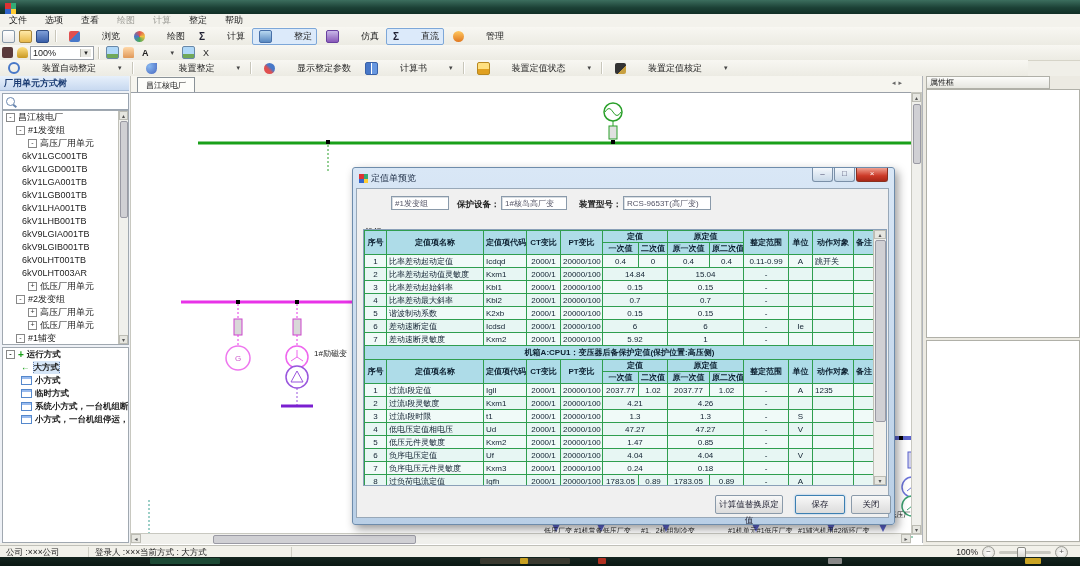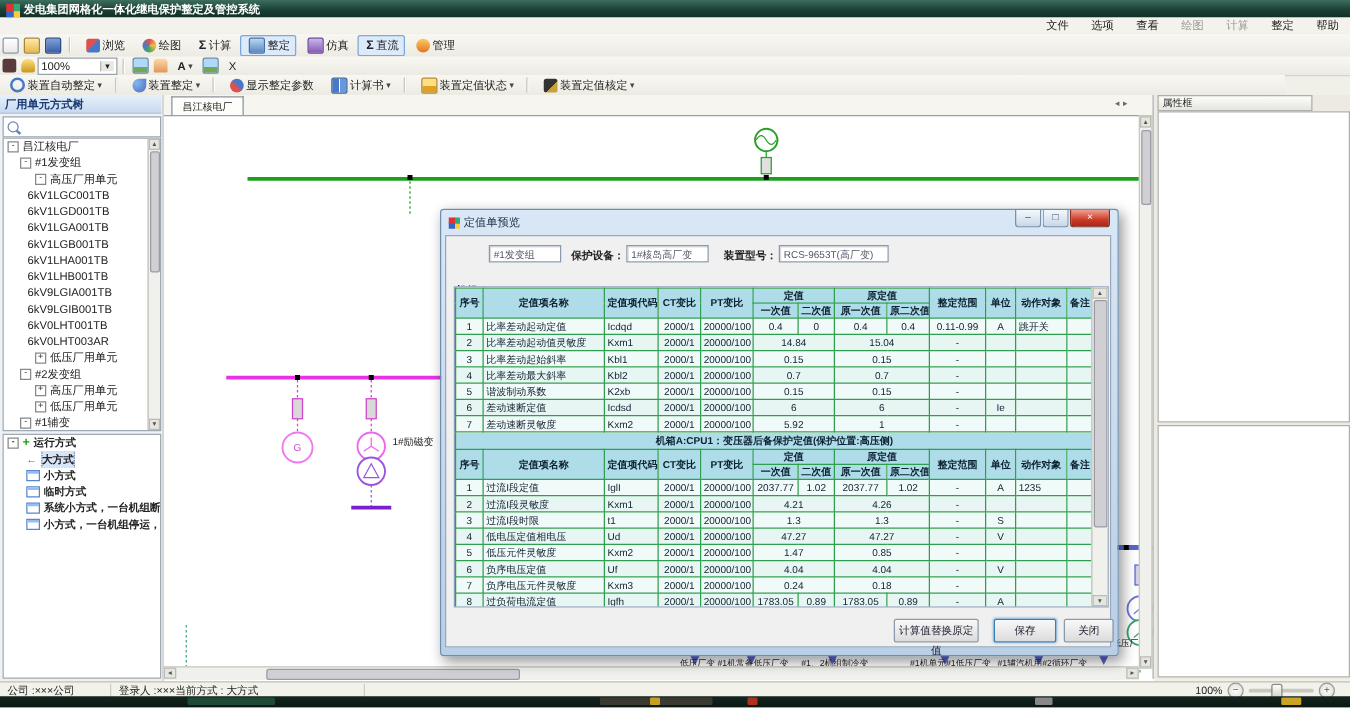--- a/index.html
+++ b/index.html
@@ -4,31 +4,31 @@
 <style>
   html,body{margin:0;padding:0;background:#888;}
   #app{position:relative;width:1080px;height:566px;overflow:hidden;background:#f0efe8;
        font-family:"Liberation Sans","DejaVu Sans",sans-serif;font-size:9px;color:#222;}
   .abs{position:absolute;}
   
   #titlebar{left:0;top:0;width:1080px;height:14px;background:linear-gradient(180deg,#3c6e5e,#1c4136 55%,#112e26);
             display:flex;align-items:center;color:#fff;font-weight:bold;}
   .appicon{width:6px;height:6px;background:#d33;box-shadow:5px 0 0 #3a7,0 5px 0 #36c,5px 5px 0 #fc3;margin:0 8px 2px 5px;}
   
-  #menubar{left:0;top:14px;width:1080px;height:13px;background:#f3f2ec;border-bottom:1px solid #ddd;display:flex;align-items:center;justify-content:flex-end;}
+  #menubar{left:0;top:14px;width:1080px;height:13px;background:#f3f2ec;border-bottom:1px solid #ddd;display:flex;align-items:center;}
   .menu-item{padding:0 9px;}
   .menu-item.dis{color:#9a9a94;}
   
   .tbar{background:linear-gradient(#f8f7f2,#ecebe3);border-bottom:1px solid #d6d4c8;display:flex;align-items:center;}
   #tb1{left:0;top:27px;width:1080px;height:18px;}
   #tb2{left:0;top:45px;width:1080px;height:15px;}
   #tb3{left:0;top:60px;width:1028px;height:16px;}
   .tico{display:inline-block;width:11px;height:11px;margin:0 2px;border-radius:2px;}
   .sep{width:1px;height:12px;background:#c8c6ba;border-right:1px solid #fff;margin:0 4px;}
-  .tbtn{display:flex;align-items:center;padding:1px 4px;margin:0 1px;border:1px solid transparent;border-radius:2px;}
+  .tbtn{display:flex;align-items:center;padding:1px 4px;margin:0 1px;border:1px solid transparent;border-radius:2px;gap:20px;}
   .tbtn.on{border-color:#7da7d8;background:#dceafa;}
   .caret{font-size:7px;color:#444;margin-left:2px;}
   .caret::before{content:"▾";}
   .combo{display:flex;align-items:center;background:#fff;border:1px solid #9aa0a8;height:12px;width:58px;padding:0 2px;}
   .combo .cb{margin-left:auto;width:10px;text-align:center;background:#e8e8e2;border-left:1px solid #b8b8b0;font-size:7px;}
   .combo .cb::before{content:"▾";}
   .i-page{background:linear-gradient(#fff,#e8e8e8);border:1px solid #8899aa;}
   .i-folder{background:linear-gradient(#ffe9a8,#e8b94a);border:1px solid #a8863a;}
   .i-disk{background:linear-gradient(#7f9fd8,#3a5fa8);border:1px solid #2a4a88;}
   .i-browse{background:linear-gradient(135deg,#e05050 50%,#4878c8 50%);}
@@ -126,21 +126,20 @@
   .dlg-btn.focus{border:1px solid #3c7fb1;box-shadow:0 0 2px #7ab0e0;}
   svg text{font-family:"Liberation Sans",sans-serif;}
 </style>
 </head>
 <body>
 
 <div id="app">
 
   <div id="titlebar" class="abs">
     <span class="appicon"></span>
-    <span>发电集团网格化一体化继电保护整定及管控系统</span>
   </div>
 
   <div id="menubar" class="abs">
     <span class="menu-item">文件</span>
     <span class="menu-item">选项</span>
     <span class="menu-item">查看</span>
     <span class="menu-item dis">绘图</span>
     <span class="menu-item dis">计算</span>
     <span class="menu-item">整定</span>
     <span class="menu-item">帮助</span>

